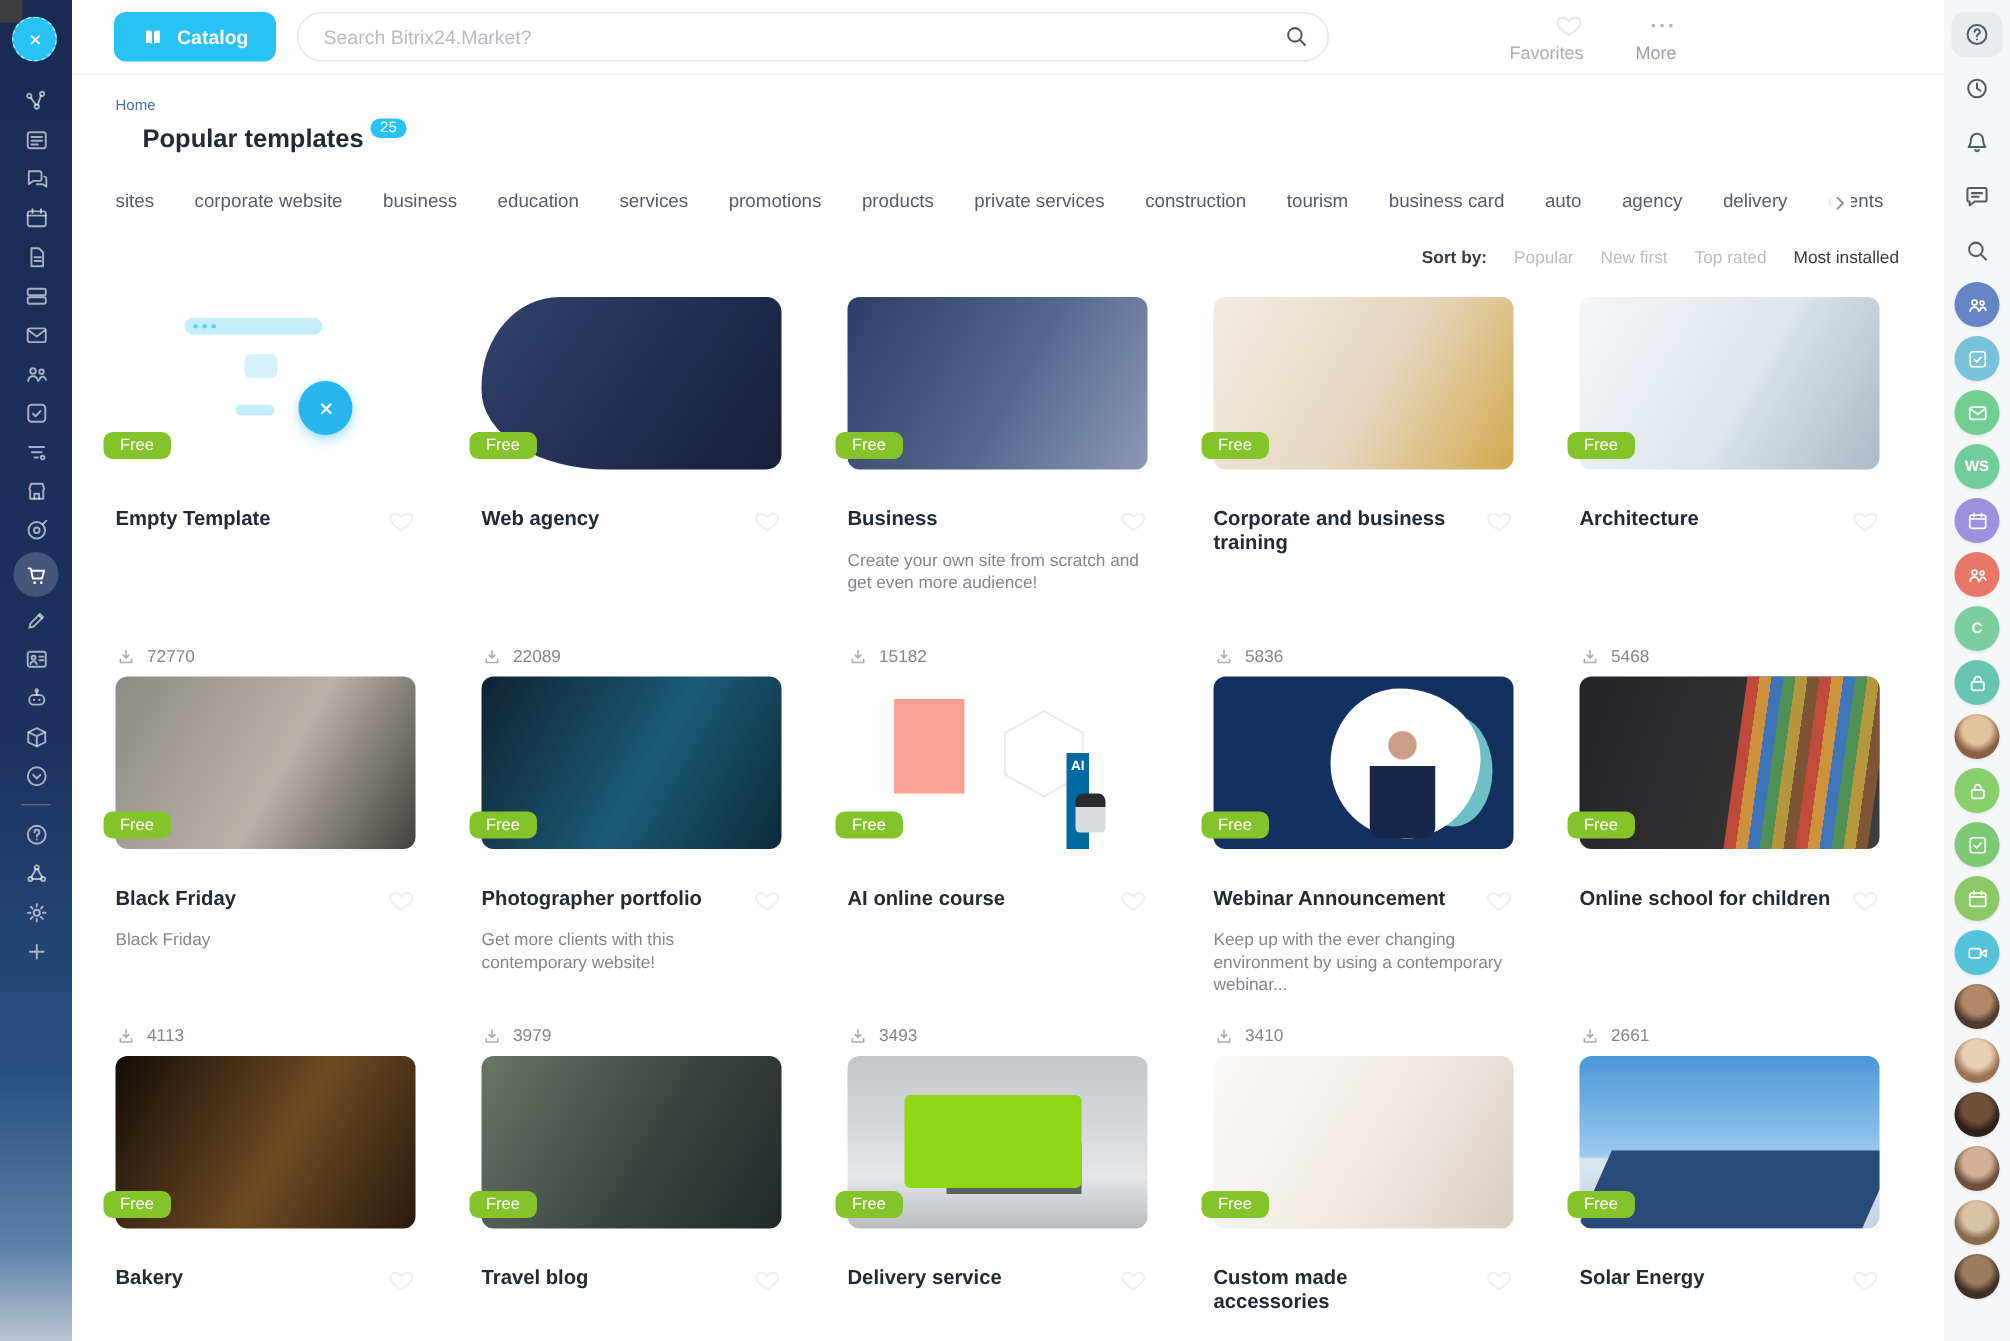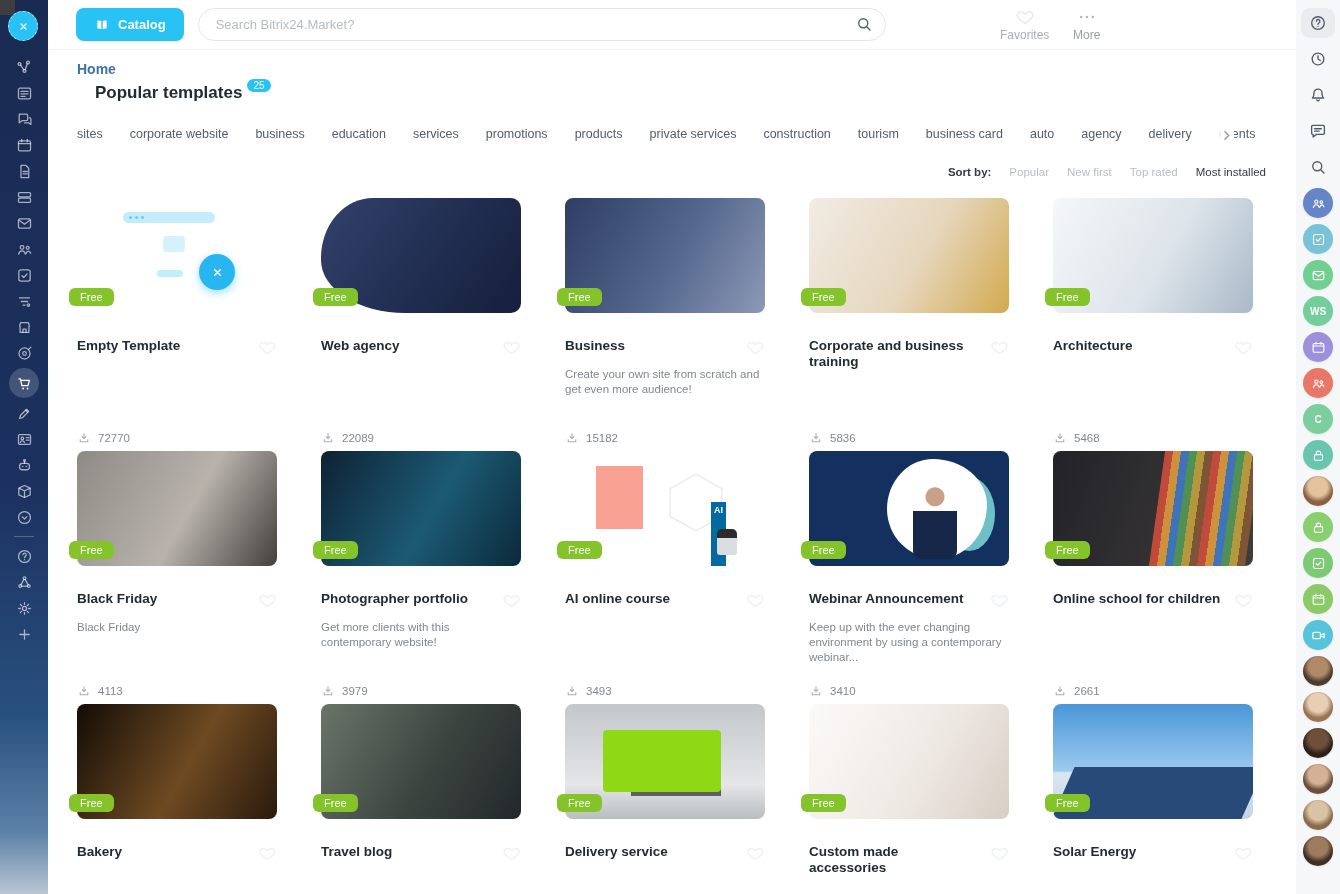--- a/index.html
+++ b/index.html
@@ -42,29 +42,29 @@
   #logo-text b { font-size:17px; color:#1f2733; letter-spacing:.2px; display:block; line-height:17px; }
   #logo-text span { font-size:10px; color:#9aa0a8; }
   #catalog-btn { margin-left:28px; height:33px; padding:0 18px; background:#29c2f5; border:none; border-radius:8px;
     color:#fff; font-size:13px; font-weight:bold; display:flex; align-items:center; gap:8px; cursor:pointer;
     font-family:inherit; }
   #search-wrap { position:relative; margin-left:14px; width:688px; }
   #search-input { width:100%; height:33px; border:1px solid #e3e6e9; border-radius:17px; padding:0 40px 0 17px;
     font-size:13px; color:#333; outline:none; font-family:inherit; }
   #search-input::placeholder { color:#b6bcc3; }
   #search-icon-btn { position:absolute; right:13px; top:7px; color:#525c69; cursor:pointer; }
-  .hdr-action { display:flex; flex-direction:column; align-items:center; gap:1px; color:#9aa0a8;
+  .hdr-action { display:flex; flex-direction:column; align-items:flex-end; gap:1px; color:#9aa0a8;
     font-size:12px; cursor:pointer; width:62px; }
   #fav-action { margin-left:108px; color:#a8aeb5; }
   #fav-action .icon { color:#e7eaed; }
   #more-action .icon { color:#b0b6bd; }
 
   
   #content { padding:10px 0 0 29px; }
-  #breadcrumb a { font-size:14px; color:#3f71a8; text-decoration:none; cursor:pointer;font-weight:bold; }
+  #breadcrumb a { font-size:10px; color:#3f71a8; text-decoration:none; cursor:pointer; }
   #page-title-row { margin-top:5px; display:flex; align-items:flex-start; gap:5px; }
   #page-title { font-size:17px; font-weight:bold; color:#222b35;margin-left:18px; }
   #title-badge { background:#29c2f5; color:#fff; font-size:10px; border-radius:9px; padding:1px 6px; margin-top:-4px; }
 
   
   #tabs { margin-top:24px; display:flex; align-items:center; gap:27px; width:1205px; overflow:hidden; position:relative; }
   .tab { font-size:12.5px; color:#535c69; white-space:nowrap; cursor:pointer; }
   #tabs-chevron { position:absolute; right:48px; top:1px; color:#8d949c; background:linear-gradient(90deg,transparent,#fff 40%);
     padding-left:6px; cursor:pointer; }
 

